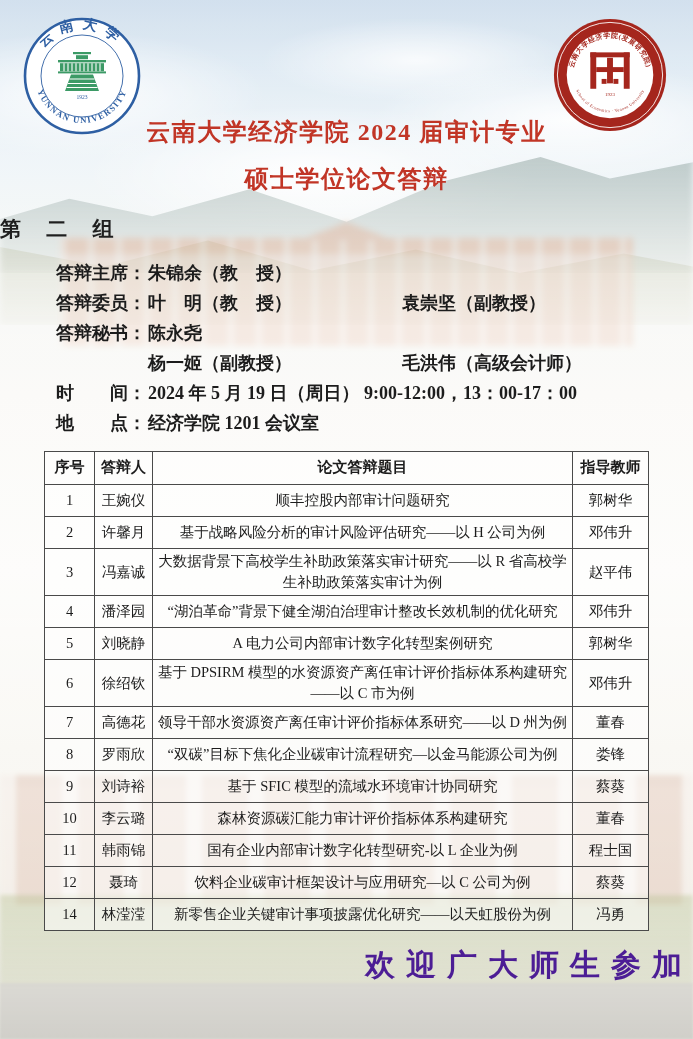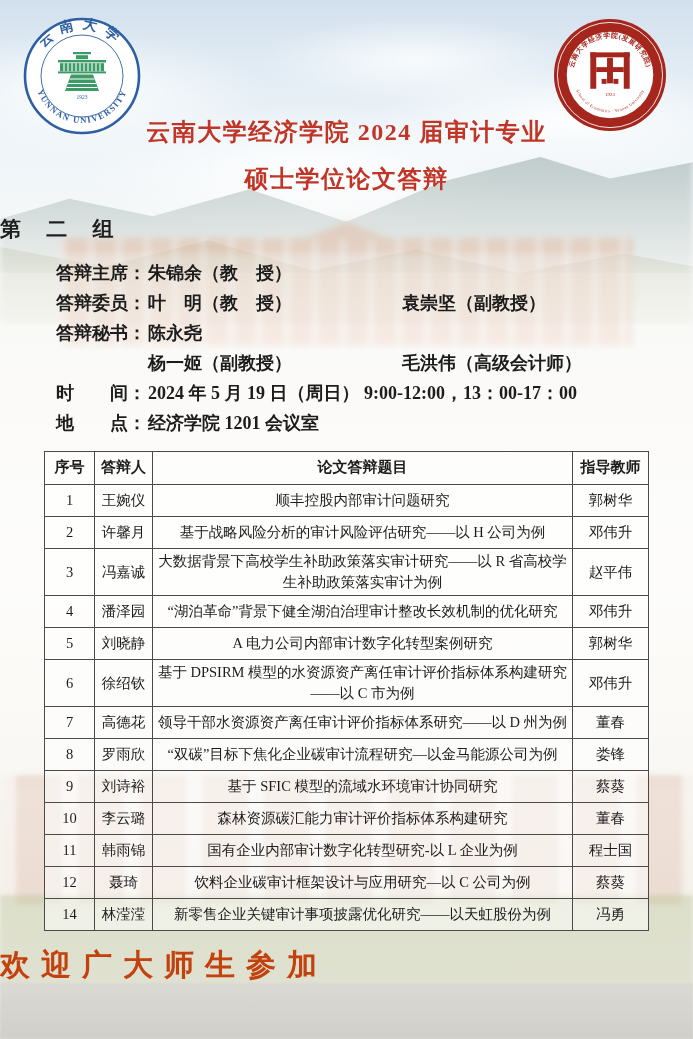--- a/index.html
+++ b/index.html
@@ -69,21 +69,21 @@
 
   table.defense{width:604px;margin:13px auto 0;border-collapse:collapse;
     font-size:14.5px;table-layout:fixed;}
   table.defense th, table.defense td{
     border:1px solid #4a4a4a;text-align:center;vertical-align:middle;
     padding:2px 4px;background:rgba(255,255,255,.52);line-height:1.45;margin-left:48px;}
   table.defense th{font-weight:bold;height:28px;font-size:15px;}
   table.defense td{height:27px;}
   col.c-no{width:50px;} col.c-name{width:58px;} col.c-title{width:420px;} col.c-adv{width:76px;}
 
-  .welcome{margin-top:16px;text-align:left;font-weight:bold;color:#c2410c;
+  .welcome{margin-top:16px;text-align:right;font-weight:bold;color:#4c1d95;
     font-size:30px;letter-spacing:11px;line-height:36px;}
 
   svg text{font-family:"Liberation Serif","DejaVu Serif",serif;}
 </style>
 </head>
 <body>
 
 <div class="page">
 
   <div class="bg bg-base"></div>

